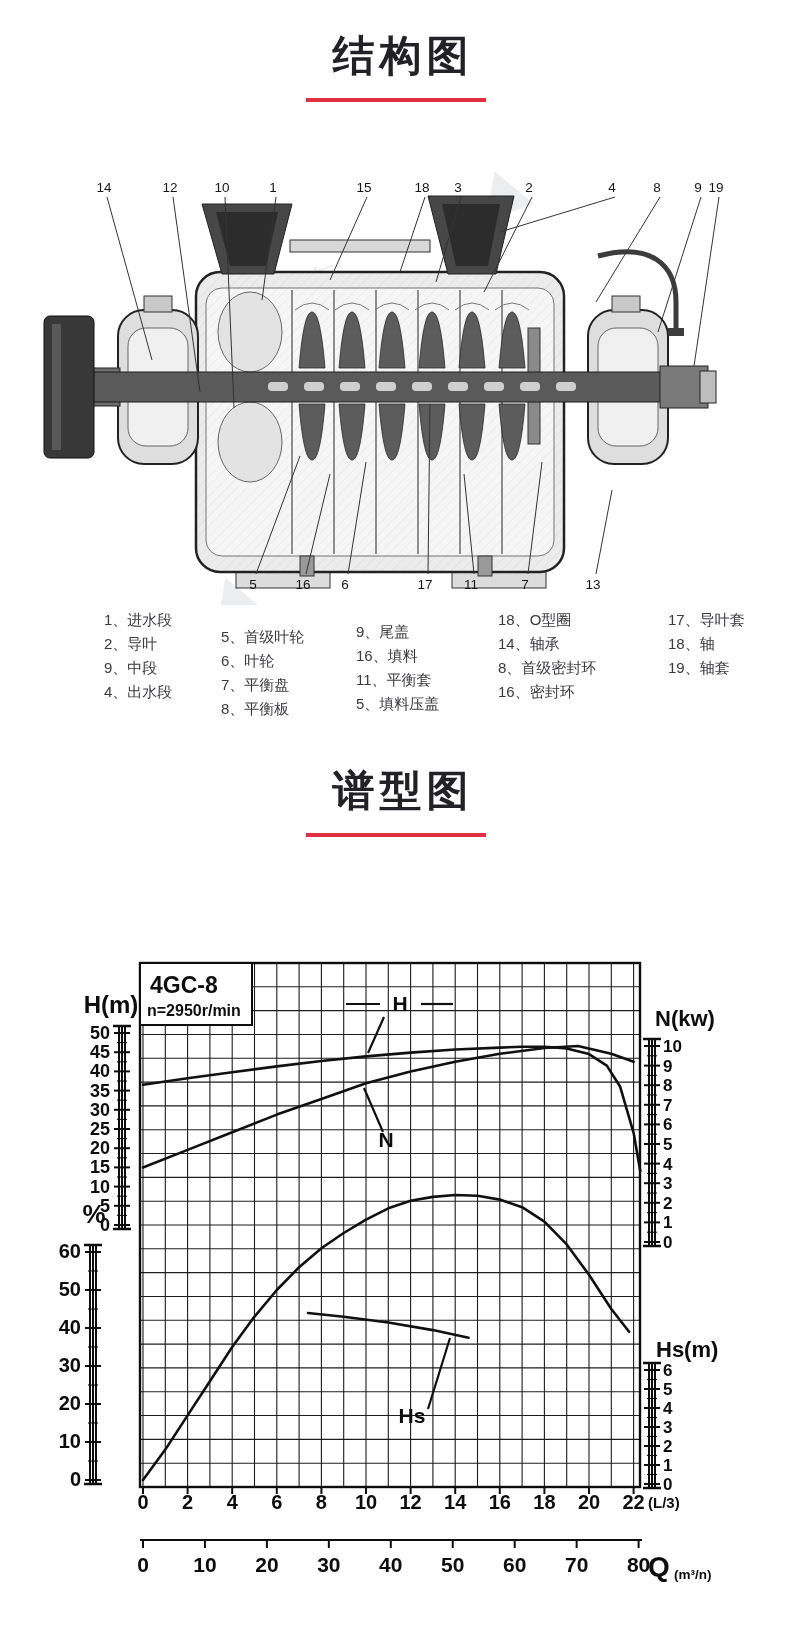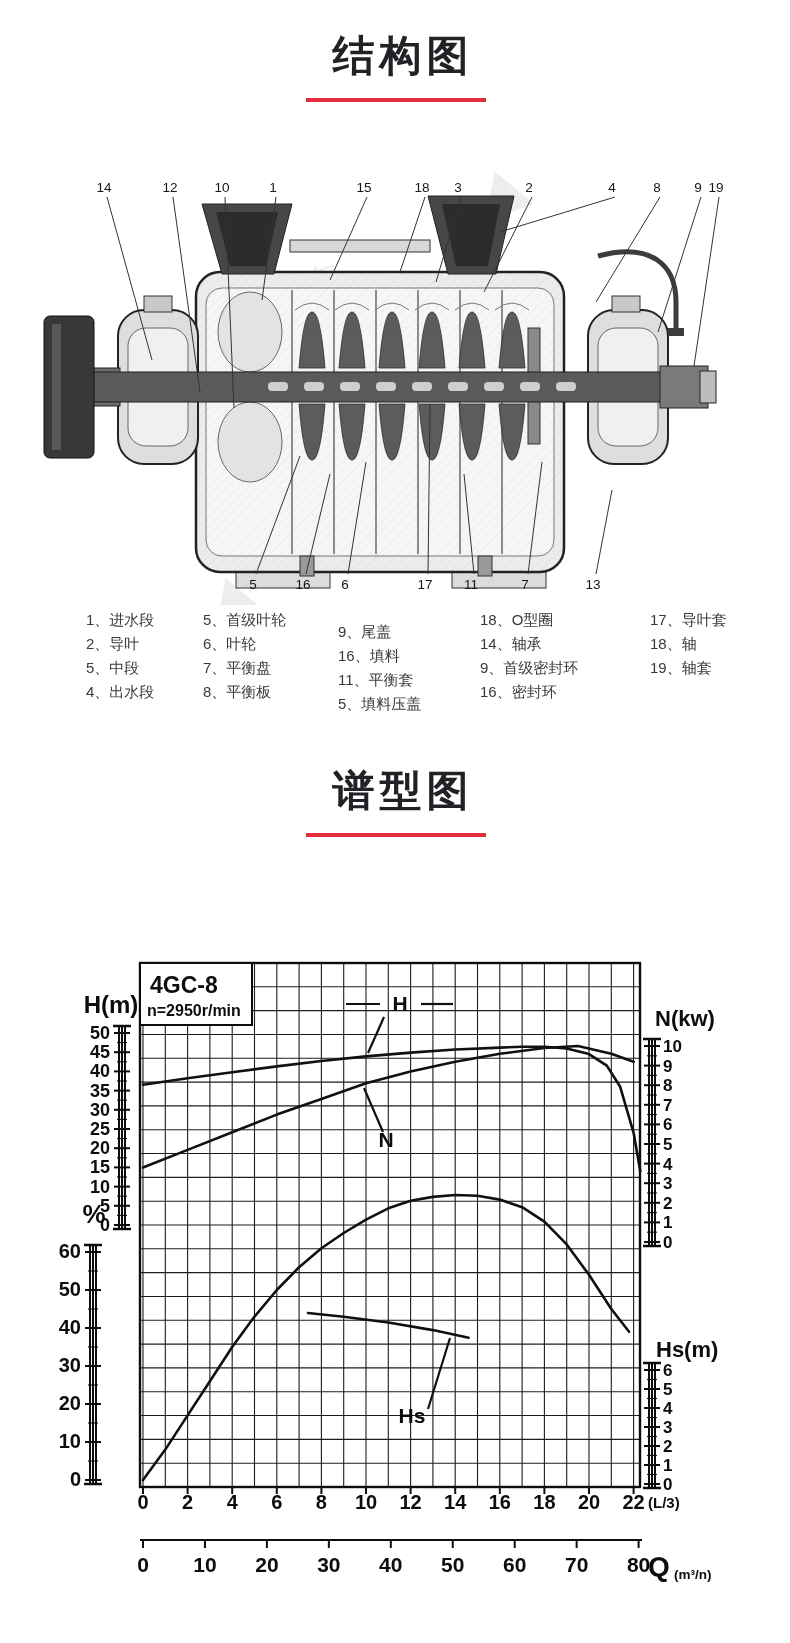--- a/index.html
+++ b/index.html
@@ -3,21 +3,21 @@
 <meta charset="utf-8">
 <style>
   html,body{margin:0;padding:0;}
   body{width:790px;height:1643px;position:relative;background:#ffffff;
        font-family:"Liberation Sans",sans-serif;overflow:hidden;}
   .sec-title{position:absolute;left:0;width:790px;text-align:center;
        font-size:42px;font-weight:bold;color:#212126;letter-spacing:5px;padding-left:8px;}
   .red-bar{position:absolute;left:306px;width:180px;height:4px;background:#e22e41;}
   #pump-svg{position:absolute;left:0;top:160px;}
   #chart-svg{position:absolute;left:0;top:895px;}
-  .legend{position:absolute;left:86px;top:608px;width:660px;display:flex;}
+  .legend{position:absolute;left:104px;top:608px;width:660px;display:flex;}
   .legend-col{display:flex;flex-direction:column;}
   .legend-item{font-size:15px;color:#3a3a3e;line-height:24px;white-space:nowrap;}
 </style>
 </head>
 <body>
 
 <div class="sec-title" style="top:28px">结构图</div>
 <div class="red-bar" style="top:98px"></div>
 
 <svg id="pump-svg" width="790" height="445" viewBox="0 0 790 445">
@@ -160,39 +160,39 @@
       <line x1="528" y1="414" x2="542" y2="302" stroke="#333" stroke-width="1"></line>
       <text x="593" y="429" text-anchor="middle" font-size="13.5" fill="#16161a">13</text>
       <line x1="596" y1="414" x2="612" y2="330" stroke="#333" stroke-width="1"></line>
     </g>
 </svg>
 
 <div class="legend" id="legend">
     <div class="legend-col" style="width: 117px;">
       <div class="legend-item">1、进水段</div>
       <div class="legend-item">2、导叶</div>
-      <div class="legend-item">5、中段</div>
+      <div class="legend-item">9、中段</div>
       <div class="legend-item">4、出水段</div>
     </div>
-    <div class="legend-col" style="width: 135px;">
+    <div class="legend-col" style="width: 135px; margin-top: 17px;">
       <div class="legend-item">5、首级叶轮</div>
       <div class="legend-item">6、叶轮</div>
       <div class="legend-item">7、平衡盘</div>
       <div class="legend-item">8、平衡板</div>
     </div>
     <div class="legend-col" style="width: 142px; margin-top: 12px;">
       <div class="legend-item">9、尾盖</div>
       <div class="legend-item">16、填料</div>
       <div class="legend-item">11、平衡套</div>
       <div class="legend-item">5、填料压盖</div>
     </div>
     <div class="legend-col" style="width: 170px;">
       <div class="legend-item">18、O型圈</div>
       <div class="legend-item">14、轴承</div>
-      <div class="legend-item">9、首级密封环</div>
+      <div class="legend-item">8、首级密封环</div>
       <div class="legend-item">16、密封环</div>
     </div>
     <div class="legend-col" style="width: 90px;">
       <div class="legend-item">17、导叶套</div>
       <div class="legend-item">18、轴</div>
       <div class="legend-item">19、轴套</div>
     </div>
   </div>
 
 <div class="sec-title" style="top:763px">谱型图</div>

